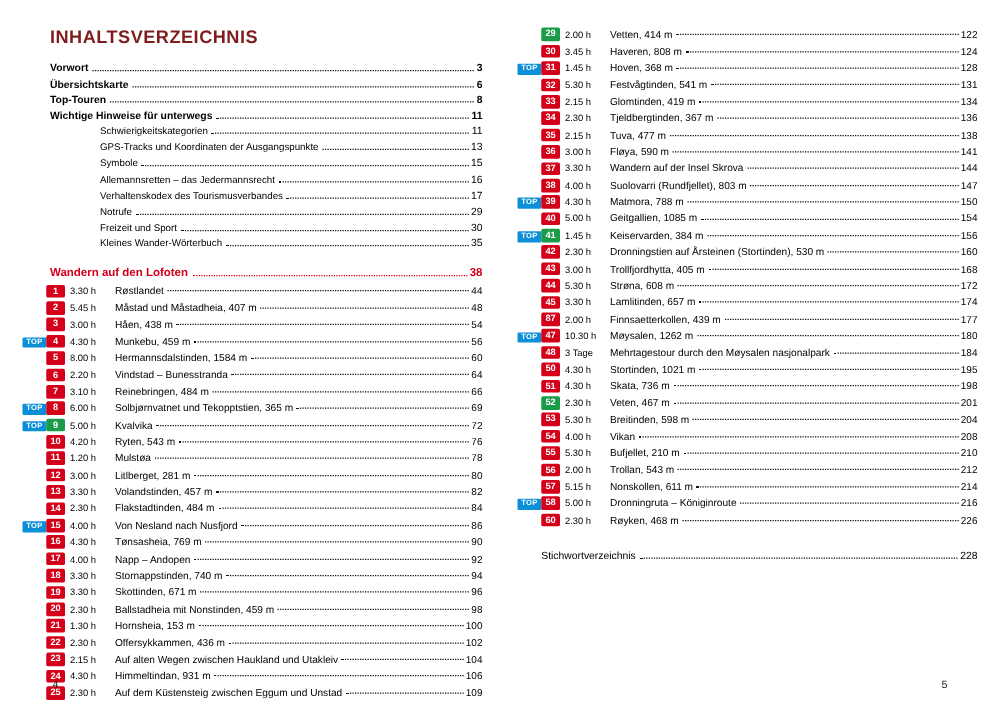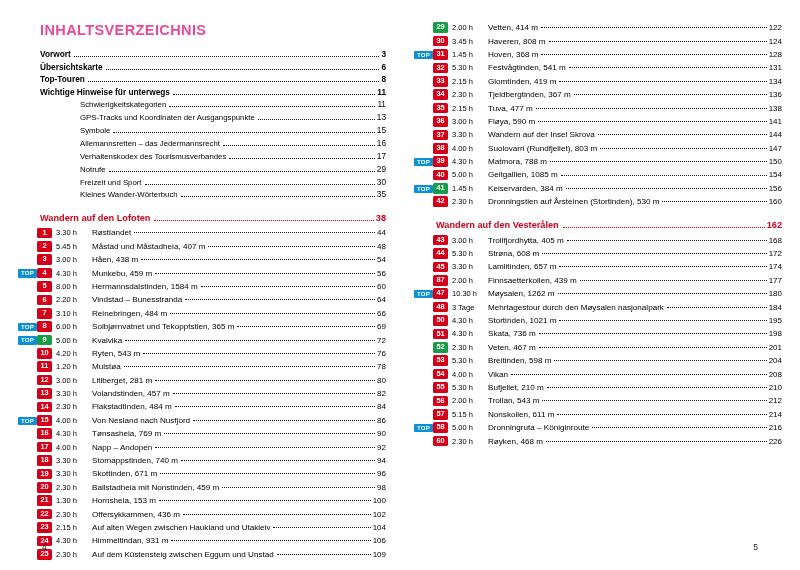--- a/index.html
+++ b/index.html
@@ -19,21 +19,21 @@
     padding: 14px 18px 10px 18px;
   }
   .col {
     width: 50%;
     position: relative;
   }
   .col-left { padding-right: 14px; }
   .col-right { padding-left: 14px; }
 
   .toc-title {
-    color: #ec4899;
+    color: #7f1d1d;
     font-size: 14.5px;
     font-weight: bold;
     letter-spacing: 0.4px;
     margin: 8px 0 10px 22px;
   }
 
   
   .fm-row {
     display: flex;
     align-items: baseline;
@@ -542,25 +542,20 @@
         <div class="tour-row">
           <span class="top-cell"></span>
           <span class="num red">42</span>
           <span class="dur">2.30 h</span>
           <span class="tname">Dronningstien auf Årsteinen (Stortinden), 530 m</span>
           <span class="dots"></span>
           <span class="pg">160</span>
         </div>
       </div>
 
-    <div class="section-head">
-      <span>Wandern auf den Vesterålen</span>
-      <span class="dots"></span>
-      <span>162</span>
-    </div>
 
     <div id="tours-right">
         <div class="tour-row">
           <span class="top-cell"></span>
           <span class="num red">43</span>
           <span class="dur">3.00 h</span>
           <span class="tname">Trollfjordhytta, 405 m</span>
           <span class="dots"></span>
           <span class="pg">168</span>
         </div>
@@ -679,17 +674,22 @@
         <div class="tour-row">
           <span class="top-cell"></span>
           <span class="num red">60</span>
           <span class="dur">2.30 h</span>
           <span class="tname">Røyken, 468 m</span>
           <span class="dots"></span>
           <span class="pg">226</span>
         </div>
       </div>
 
+    <div class="stichwort">
+      <span>Stichwortverzeichnis</span>
+      <span class="dots"></span>
+      <span>228</span>
+    </div>
 
     <div class="folio folio-right">5</div>
   </div>
 
 </div>
 
 </body></html>

